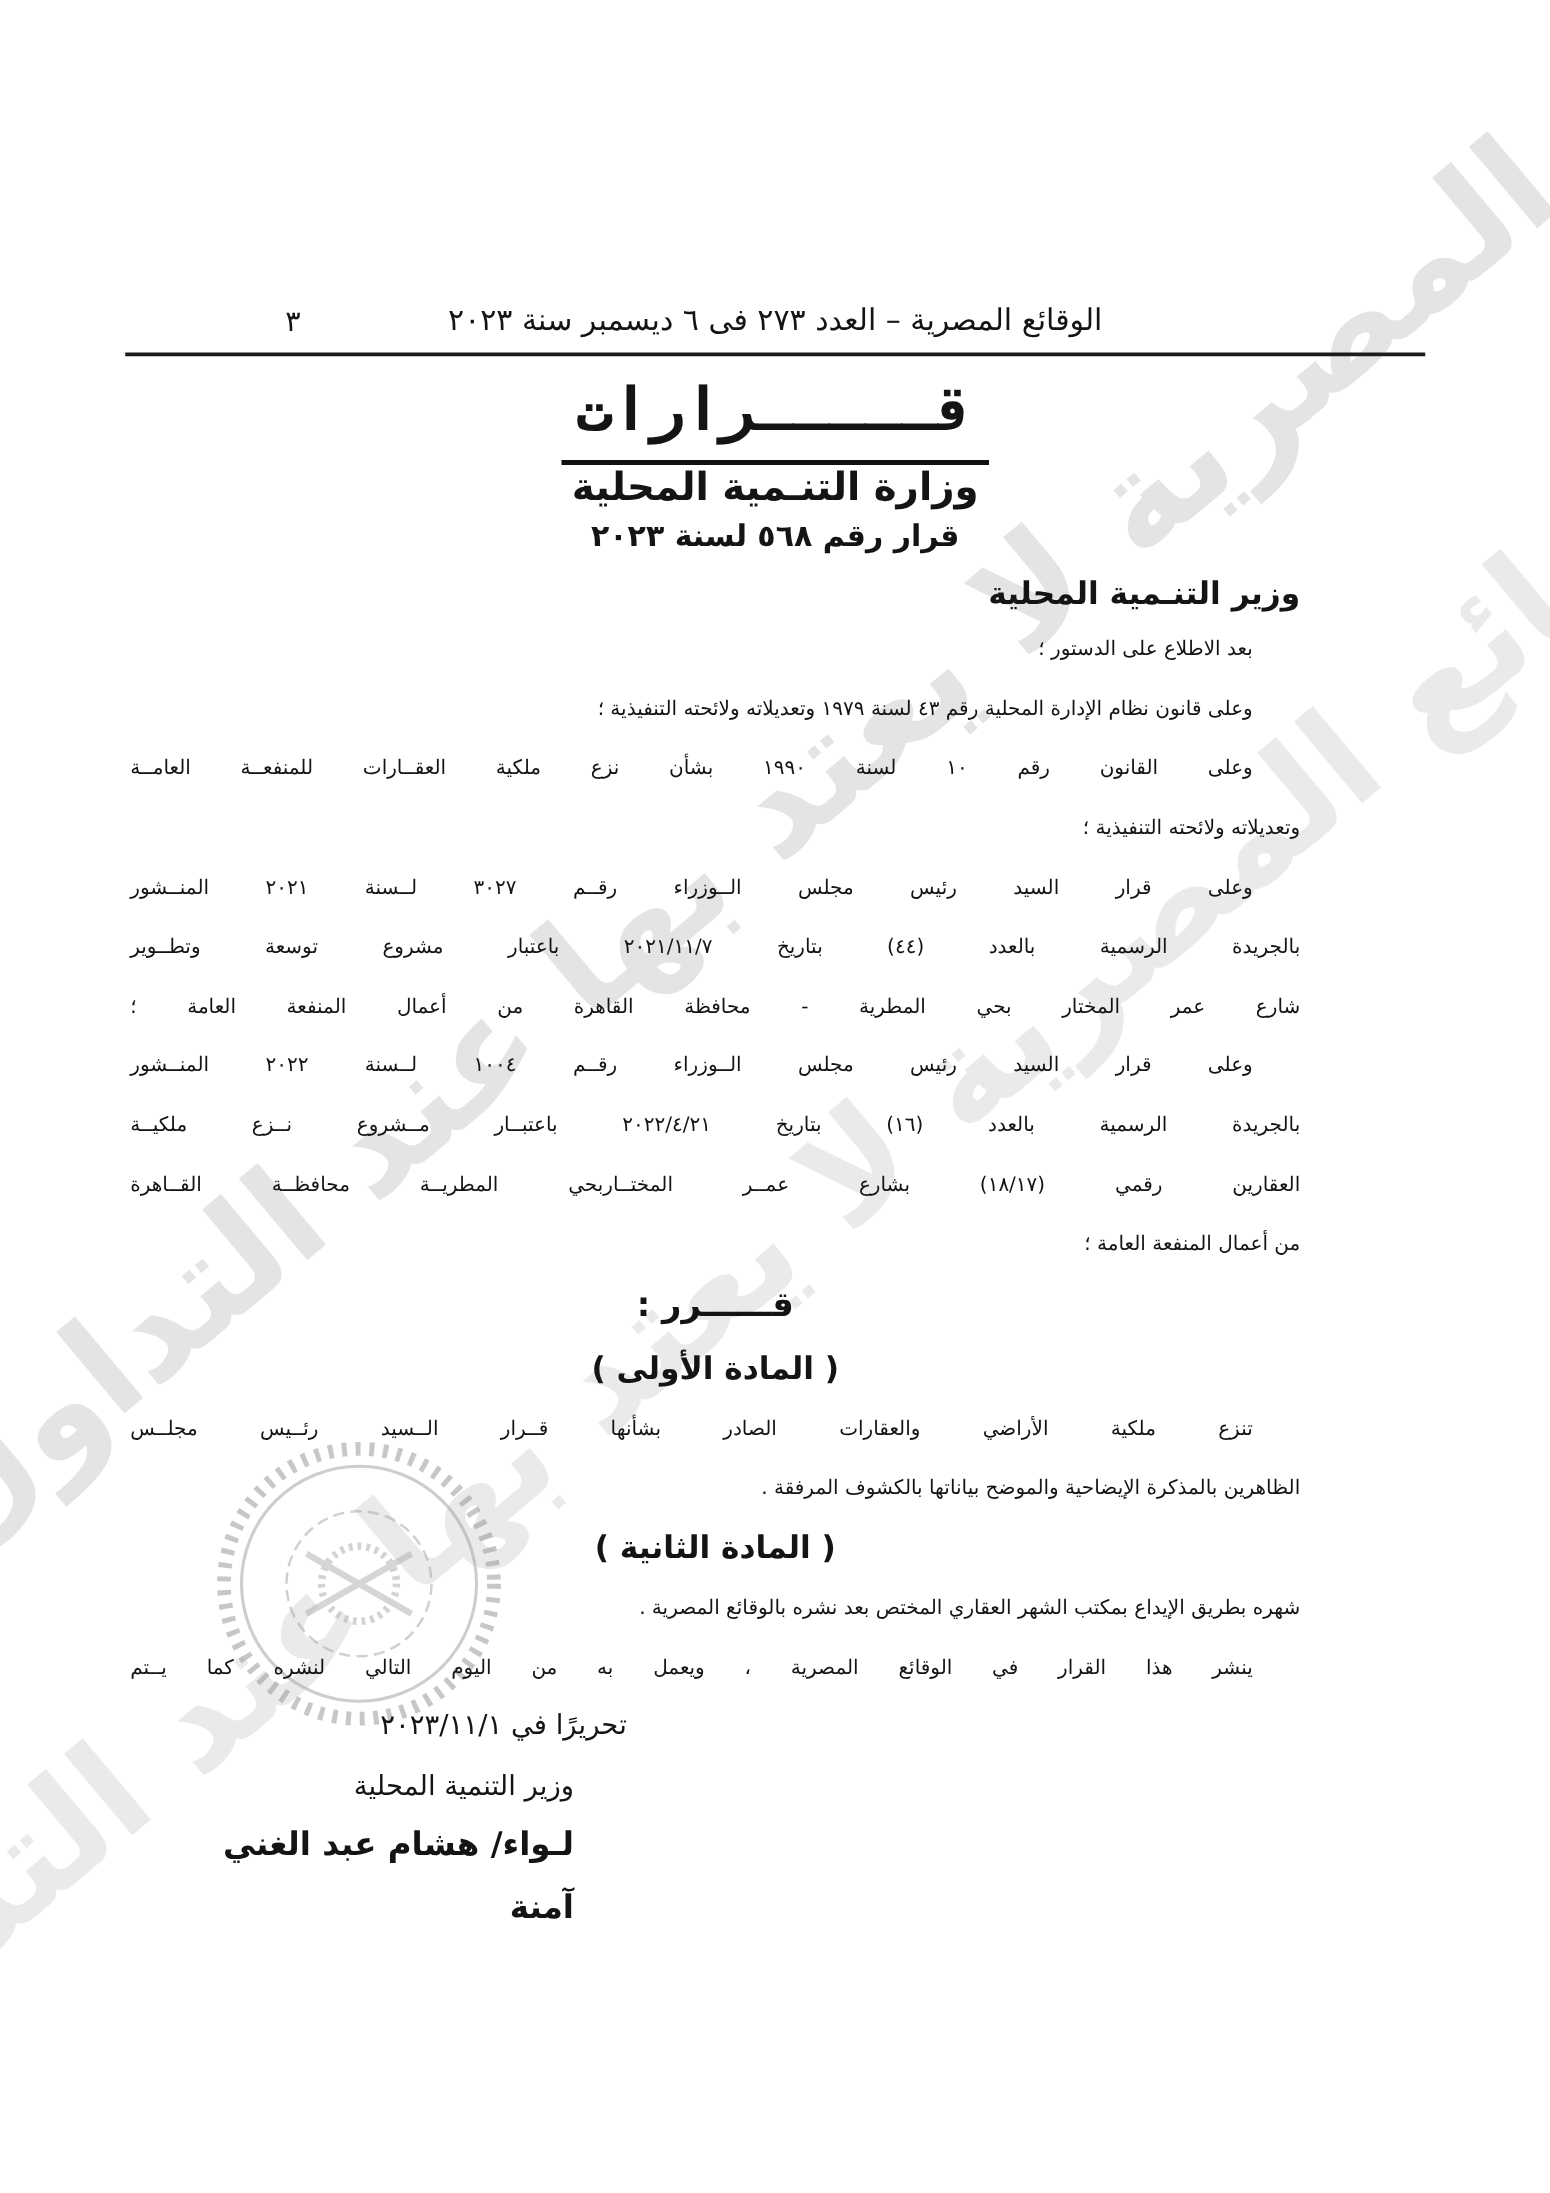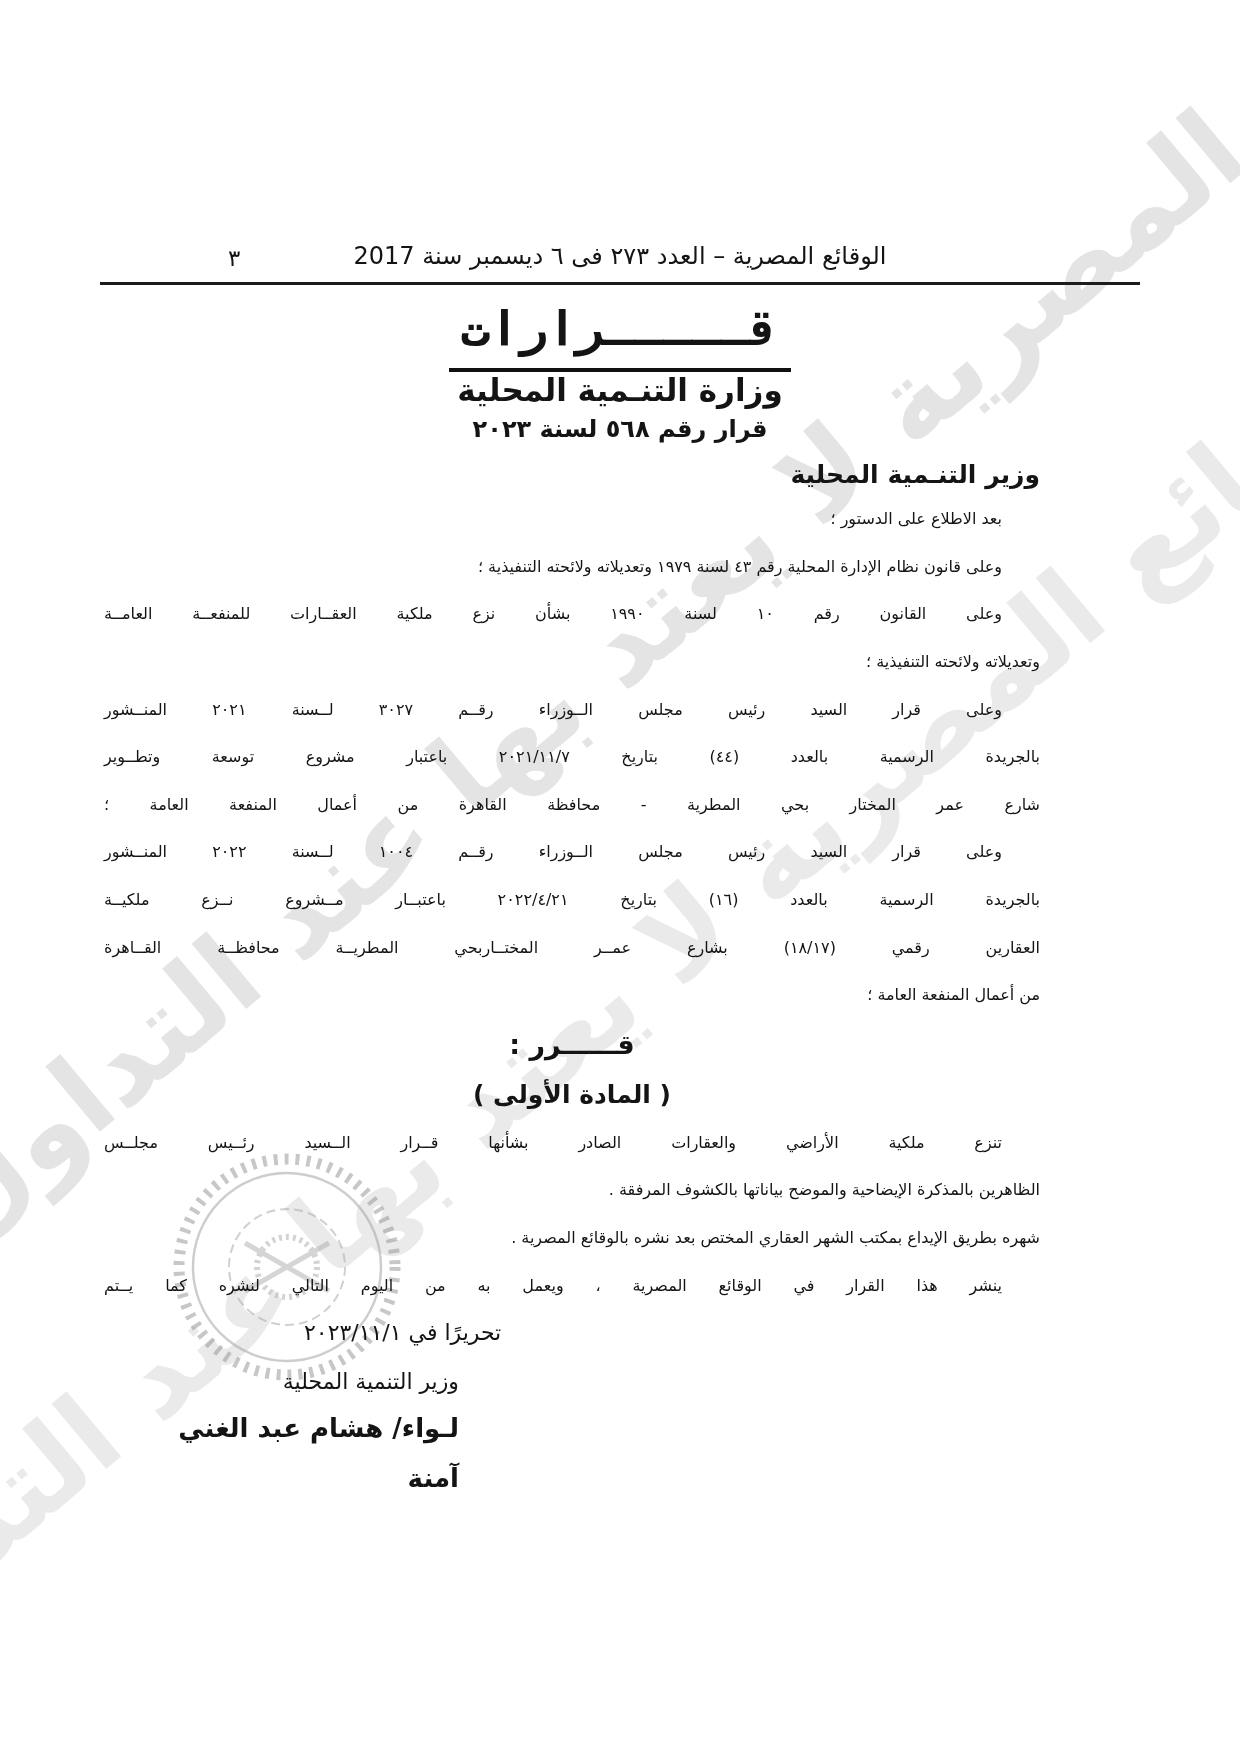--- a/index.html
+++ b/index.html
@@ -88,21 +88,21 @@
     <circle cx="119" cy="119" r="58" fill="none" stroke="#ababab" stroke-width="2" stroke-dasharray="9 5"></circle>
     <circle cx="119" cy="119" r="30" fill="none" stroke="#b0b0b0" stroke-width="6" stroke-dasharray="3 4"></circle>
     <line x1="77" y1="95" x2="161" y2="143" stroke="#b3b3b3" stroke-width="5"></line>
     <line x1="77" y1="143" x2="161" y2="95" stroke="#b3b3b3" stroke-width="5"></line>
   </svg>
 
   <div class="layer">
 
     <div class="header">
       <span class="pagenum">٣</span>
-      <span>الوقائع المصرية – العدد ٢٧٣ فى ٦ ديسمبر سنة 2017</span>
+      <span>الوقائع المصرية – العدد ٢٧٣ فى ٦ ديسمبر سنة ٢٠٢٣</span>
     </div>
 
     <div class="main-title">
       <span class="u">قـــــرارات</span>
     </div>
     <div class="ministry">وزارة التنـمية المحلية</div>
     <div class="decree">قرار رقم ٥٦٨ لسنة ٢٠٢٣</div>
 
     <div class="content">
       <div class="authority">وزير التنـمية المحلية</div>
@@ -118,20 +118,21 @@
       <div class="line full">بالجريدة الرسمية بالعدد (١٦) بتاريخ ٢٠٢٢/٤/٢١ باعتبــار مــشروع نــزع ملكيــة</div>
       <div class="line full">العقارين رقمي (١٨/١٧) بشارع عمــر المختــاربحي المطريــة محافظــة القــاهرة</div>
       <div class="line">من أعمال المنفعة العامة ؛</div>
 
       <div class="chead">قــــــرر :</div>
 
       <div class="chead article">( المادة الأولى )</div>
       <div class="line indent full">تنزع ملكية الأراضي والعقارات الصادر بشأنها قــرار الــسيد رئــيس مجلــس</div>
       <div class="line">الظاهرين بالمذكرة الإيضاحية والموضح بياناتها بالكشوف المرفقة .</div>
 
+      <div class="chead article">( المادة الثانية )</div>
       <div class="line">شهره بطريق الإيداع بمكتب الشهر العقاري المختص بعد نشره بالوقائع المصرية .</div>
       <div class="line indent full">ينشر هذا القرار في الوقائع المصرية ، ويعمل به من اليوم التالي لنشره كما يــتم</div>
 
       <div class="issued">تحريرًا في ٢٠٢٣/١١/١</div>
 
       <div class="signature">
         <div class="sig-title">وزير التنمية المحلية</div>
         <div class="sig-name">لـواء/ هشام عبد الغني آمنة</div>
       </div>
     </div>

